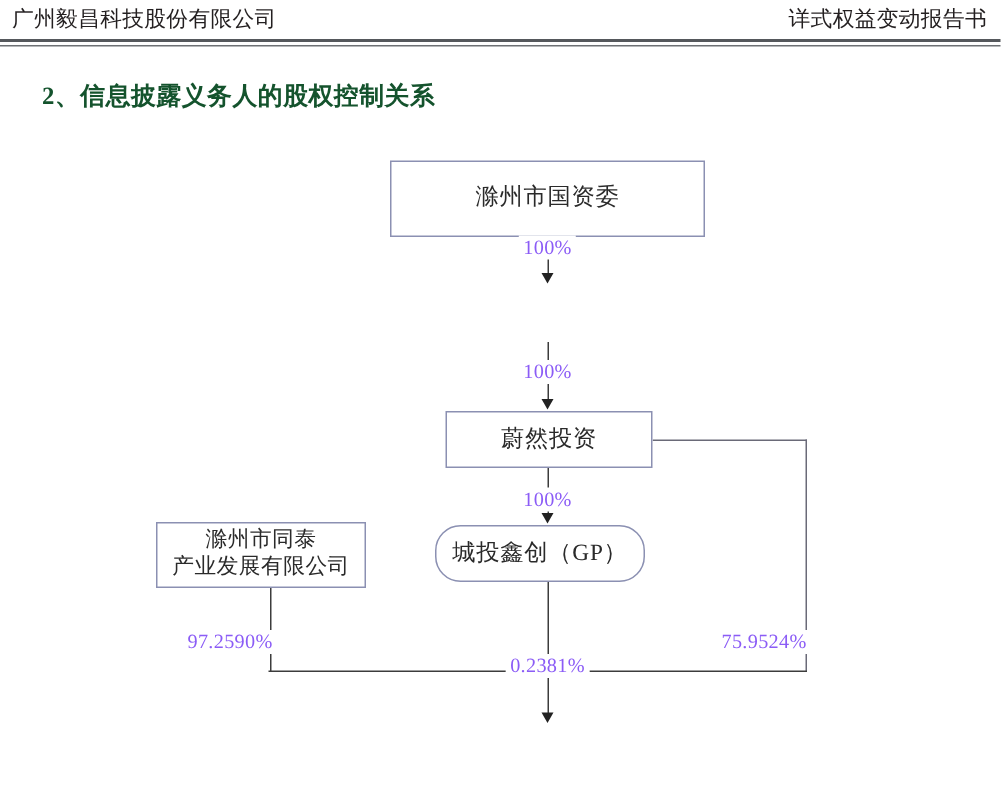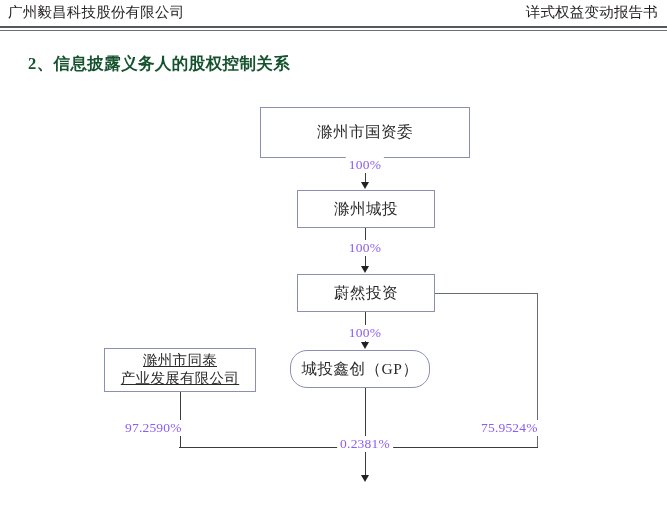--- a/index.html
+++ b/index.html
@@ -98,21 +98,21 @@
     letter-spacing: 0.5px;
     color: #2a2a2a;
     z-index: 3;
   }
   .node.two-line { font-size: 14.5px; letter-spacing: 0.3px; }
   .node.bold { font-weight: bold; letter-spacing: 1px; }
 
   #node-sasac   { left: 260px; top: 107px; width: 210px; height: 51px; }
   #node-chengtou{ left: 297px; top: 190px; width: 138px; height: 38px; }
   #node-weiran  { left: 297px; top: 274px; width: 138px; height: 38px; text-align: center; }
-  #node-tongtai { left: 104px; top: 348px; width: 152px; height: 44px; text-decoration: underline; }
+  #node-tongtai { left: 104px; top: 348px; width: 140px; height: 44px; }
   #node-xinchuang{left: 290px; top: 350px; width: 140px; height: 38px; border-radius: 17px; }
   #node-partner { left: 310px; top: 483px; width: 110px; height: 38px; }
 
   
   .ln {
     position: absolute;
     background: #3c3c3c;
     z-index: 1;
   }
   .ln.v { width: 1.1px; }
@@ -154,21 +154,20 @@
 </div>
 
 <div id="section-heading">
   <span class="num">2、</span><span>信息披露义务人的股权控制关系</span>
 </div>
 
 <div id="org-chart">
 
   <div class="node" id="node-sasac">滁州市国资委</div>
 
-  <div class="node" id="node-chengtou">滁州城投</div>
 
   <div class="node" id="node-weiran">蔚然投资</div>
 
   <div class="node two-line" id="node-tongtai">
     <div>
       <div>滁州市同泰</div>
       <div>产业发展有限公司</div>
     </div>
   </div>
 

